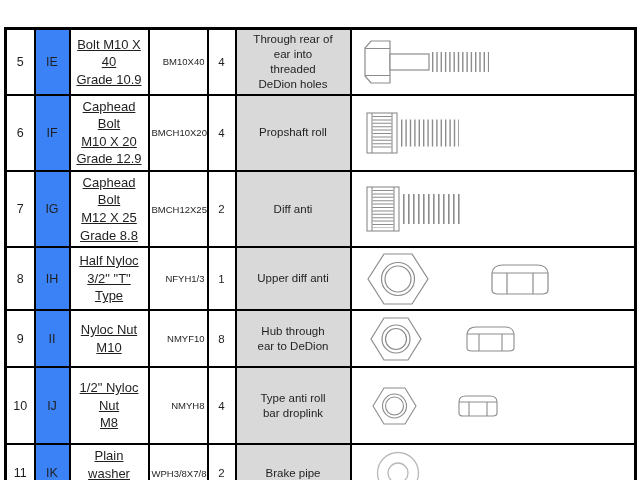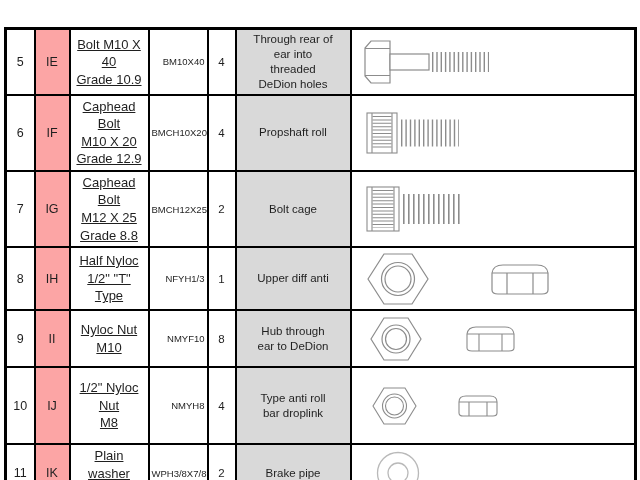--- a/index.html
+++ b/index.html
@@ -31,21 +31,21 @@
     border-width: 3px;
   }
   td {
     text-align: center;
     vertical-align: middle;
     color: #1f1f1f;
     padding: 2px;
     overflow: hidden;
   }
   td.c-num  { font-size: 12.5px; }
-  td.c-code { font-size: 12.5px; background: #fca5a5; }
+  td.c-code { font-size: 12.5px; background: #3b82f6; }
   td.c-desc { font-size: 13px; line-height: 1.35; white-space: pre-line; text-decoration: underline; }
   td.c-part { font-size: 9.5px; text-align: right; }
   td.c-qty  { font-size: 11.5px; }
   td.c-use  { font-size: 11.5px; line-height: 1.3; background: #d9d9d9; padding: 2px 16px; }
   td.c-img  { border-left: 3px solid #000000; padding: 0; }
   .imgwrap {
     display: flex;
     align-items: center;
     height: 100%;
     width: 100%;
@@ -119,38 +119,38 @@
       </tr>
 
       <tr style="height:58px">
         <td class="c-num">7</td>
         <td class="c-code">IG</td>
         <td class="c-desc">Caphead Bolt
 M12 X 25
 Grade 8.8</td>
         <td class="c-part">BMCH12X25</td>
         <td class="c-qty">2</td>
-        <td class="c-use">Bolt cage</td>
+        <td class="c-use">Diff anti</td>
         <td class="c-img">
           <div class="imgwrap pl13">
             <svg width="102" height="48" viewBox="0 0 102 48" fill="none" stroke="#8c8c8c" stroke-width="1.1">
               <rect x="2" y="2" width="32" height="44" fill="#ffffff"></rect>
               <path d="M7 2 L7 46 M29 2 L29 46"></path>
               <line x1="18" y1="5" x2="18" y2="43" stroke-width="21" stroke-dasharray="1 2.4"></line>
               <line x1="38" y1="24" x2="98" y2="24" stroke-width="30" stroke-dasharray="1.6 3.4"></line>
             </svg>
           </div>
         </td>
       </tr>
 
       <tr style="height:63px">
         <td class="c-num">8</td>
         <td class="c-code">IH</td>
         <td class="c-desc">Half Nyloc
-1/2" "T" Type</td>
+3/2" "T" Type</td>
         <td class="c-part">NFYH1/3</td>
         <td class="c-qty">1</td>
         <td class="c-use">Upper diff anti</td>
         <td class="c-img">
           <div class="imgwrap pl15 g59">
             <svg width="62" height="54" viewBox="0 0 62 54" fill="none" stroke="#8c8c8c" stroke-width="1.2">
               <polygon points="1,27 17,2 45,2 61,27 45,52 17,52" fill="#ffffff"></polygon>
               <circle cx="31" cy="27" r="16.5"></circle>
               <circle cx="31" cy="27" r="13"></circle>
             </svg>

